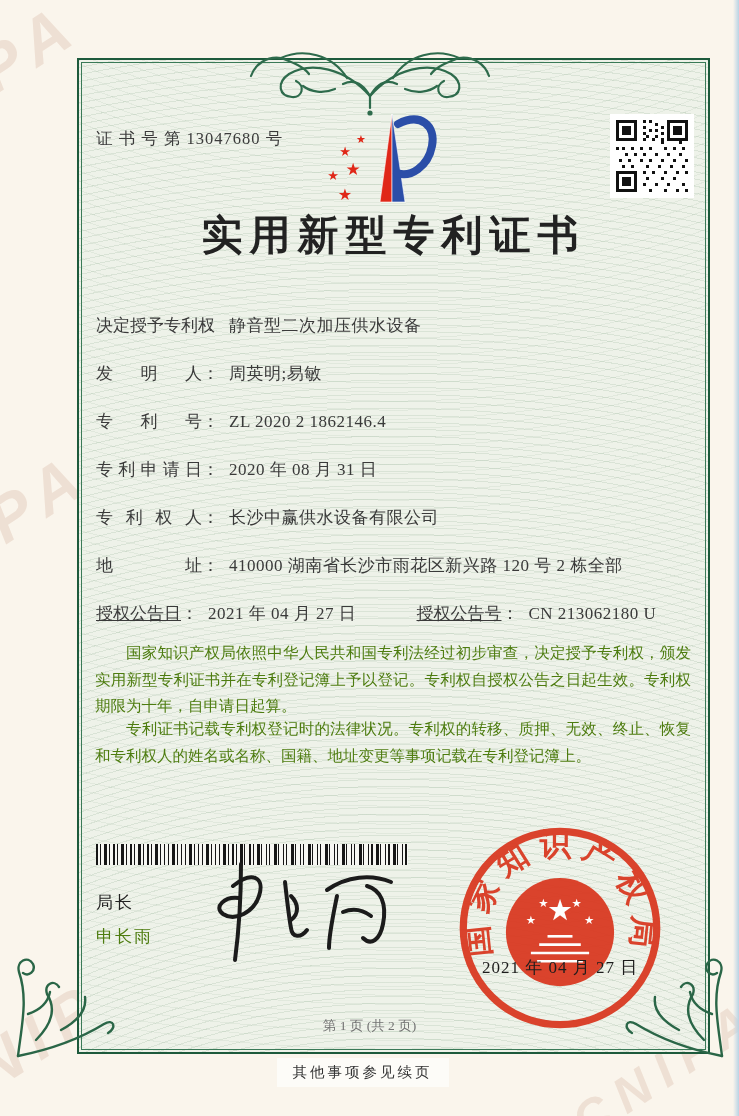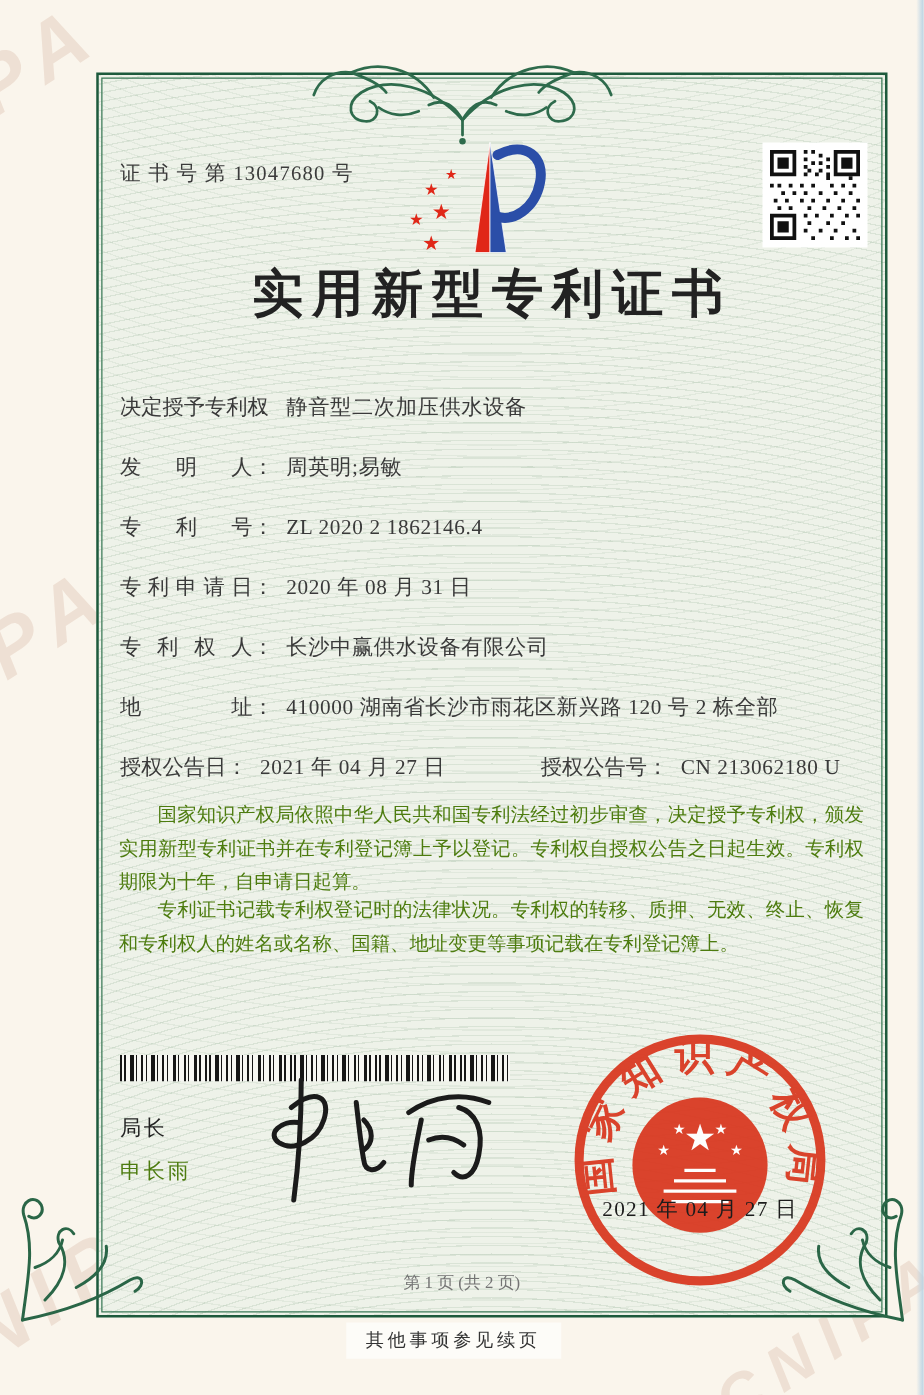--- a/index.html
+++ b/index.html
@@ -33,21 +33,21 @@
     display:flex;align-items:center;justify-content:center;}
 
   .title{position:absolute;left:0;top:208px;width:739px;text-align:center;
     font-size:41px;font-weight:bold;color:#222;letter-spacing:7px;margin-left:24px;}
 
   .row{position:absolute;left:96px;width:600px;font-size:17px;color:#3a3a3a;white-space:nowrap;}
   .f-label{display:inline-block;width:106px;text-align:justify;text-align-last:justify;vertical-align:top;}
   .f-colon{display:inline-block;margin-right:10px;}
   .f-value{letter-spacing:0.5px;}
   .grant-pair{display:inline-block;}
-  .g-label{display:inline-block;}
+  .g-label{display:inline-block;text-decoration:underline;}
 
   .para{position:absolute;left:95px;width:596px;font-size:15.5px;line-height:1.72;
     color:#4d7c0f;text-align:justify;text-indent:2em;}
 
   .barcode{position:absolute;left:96px;top:844px;width:312px;height:21px;
     background:repeating-linear-gradient(90deg,
       #151515 0 1.5px,#f6f6f2 1.5px 3.5px,
       #151515 3.5px 4.5px,#f6f6f2 4.5px 8px,
       #151515 8px 11px,#f6f6f2 11px 12.5px,
       #151515 12.5px 13.5px,#f6f6f2 13.5px 17px);}
@@ -178,21 +178,21 @@
     <span class="f-label">专利权人</span><span class="f-colon">：</span><span class="f-value">长沙中赢供水设备有限公司</span>
   </div>
   <div class="row" style="top:554px">
     <span class="f-label">地址</span><span class="f-colon">：</span><span class="f-value">410000 湖南省长沙市雨花区新兴路 120 号 2 栋全部</span>
   </div>
 
   <div class="row" style="top:602px">
     <span class="grant-pair">
       <span class="g-label">授权公告日</span><span class="f-colon">：</span><span class="f-value">2021 年 04 月 27 日</span>
     </span>
-    <span class="grant-pair" style="margin-left:72px">
+    <span class="grant-pair" style="margin-left:56px">
       <span class="g-label">授权公告号</span><span class="f-colon">：</span><span class="f-value">CN 213062180 U</span>
     </span>
   </div>
 
   <div class="para" style="top:640px">国家知识产权局依照中华人民共和国专利法经过初步审查，决定授予专利权，颁发实用新型专利证书并在专利登记簿上予以登记。专利权自授权公告之日起生效。专利权期限为十年，自申请日起算。</div>
   <div class="para" style="top:716px">专利证书记载专利权登记时的法律状况。专利权的转移、质押、无效、终止、恢复和专利权人的姓名或名称、国籍、地址变更等事项记载在专利登记簿上。</div>
 
   <div class="barcode"></div>
 
   <div class="director-title">局长</div>

